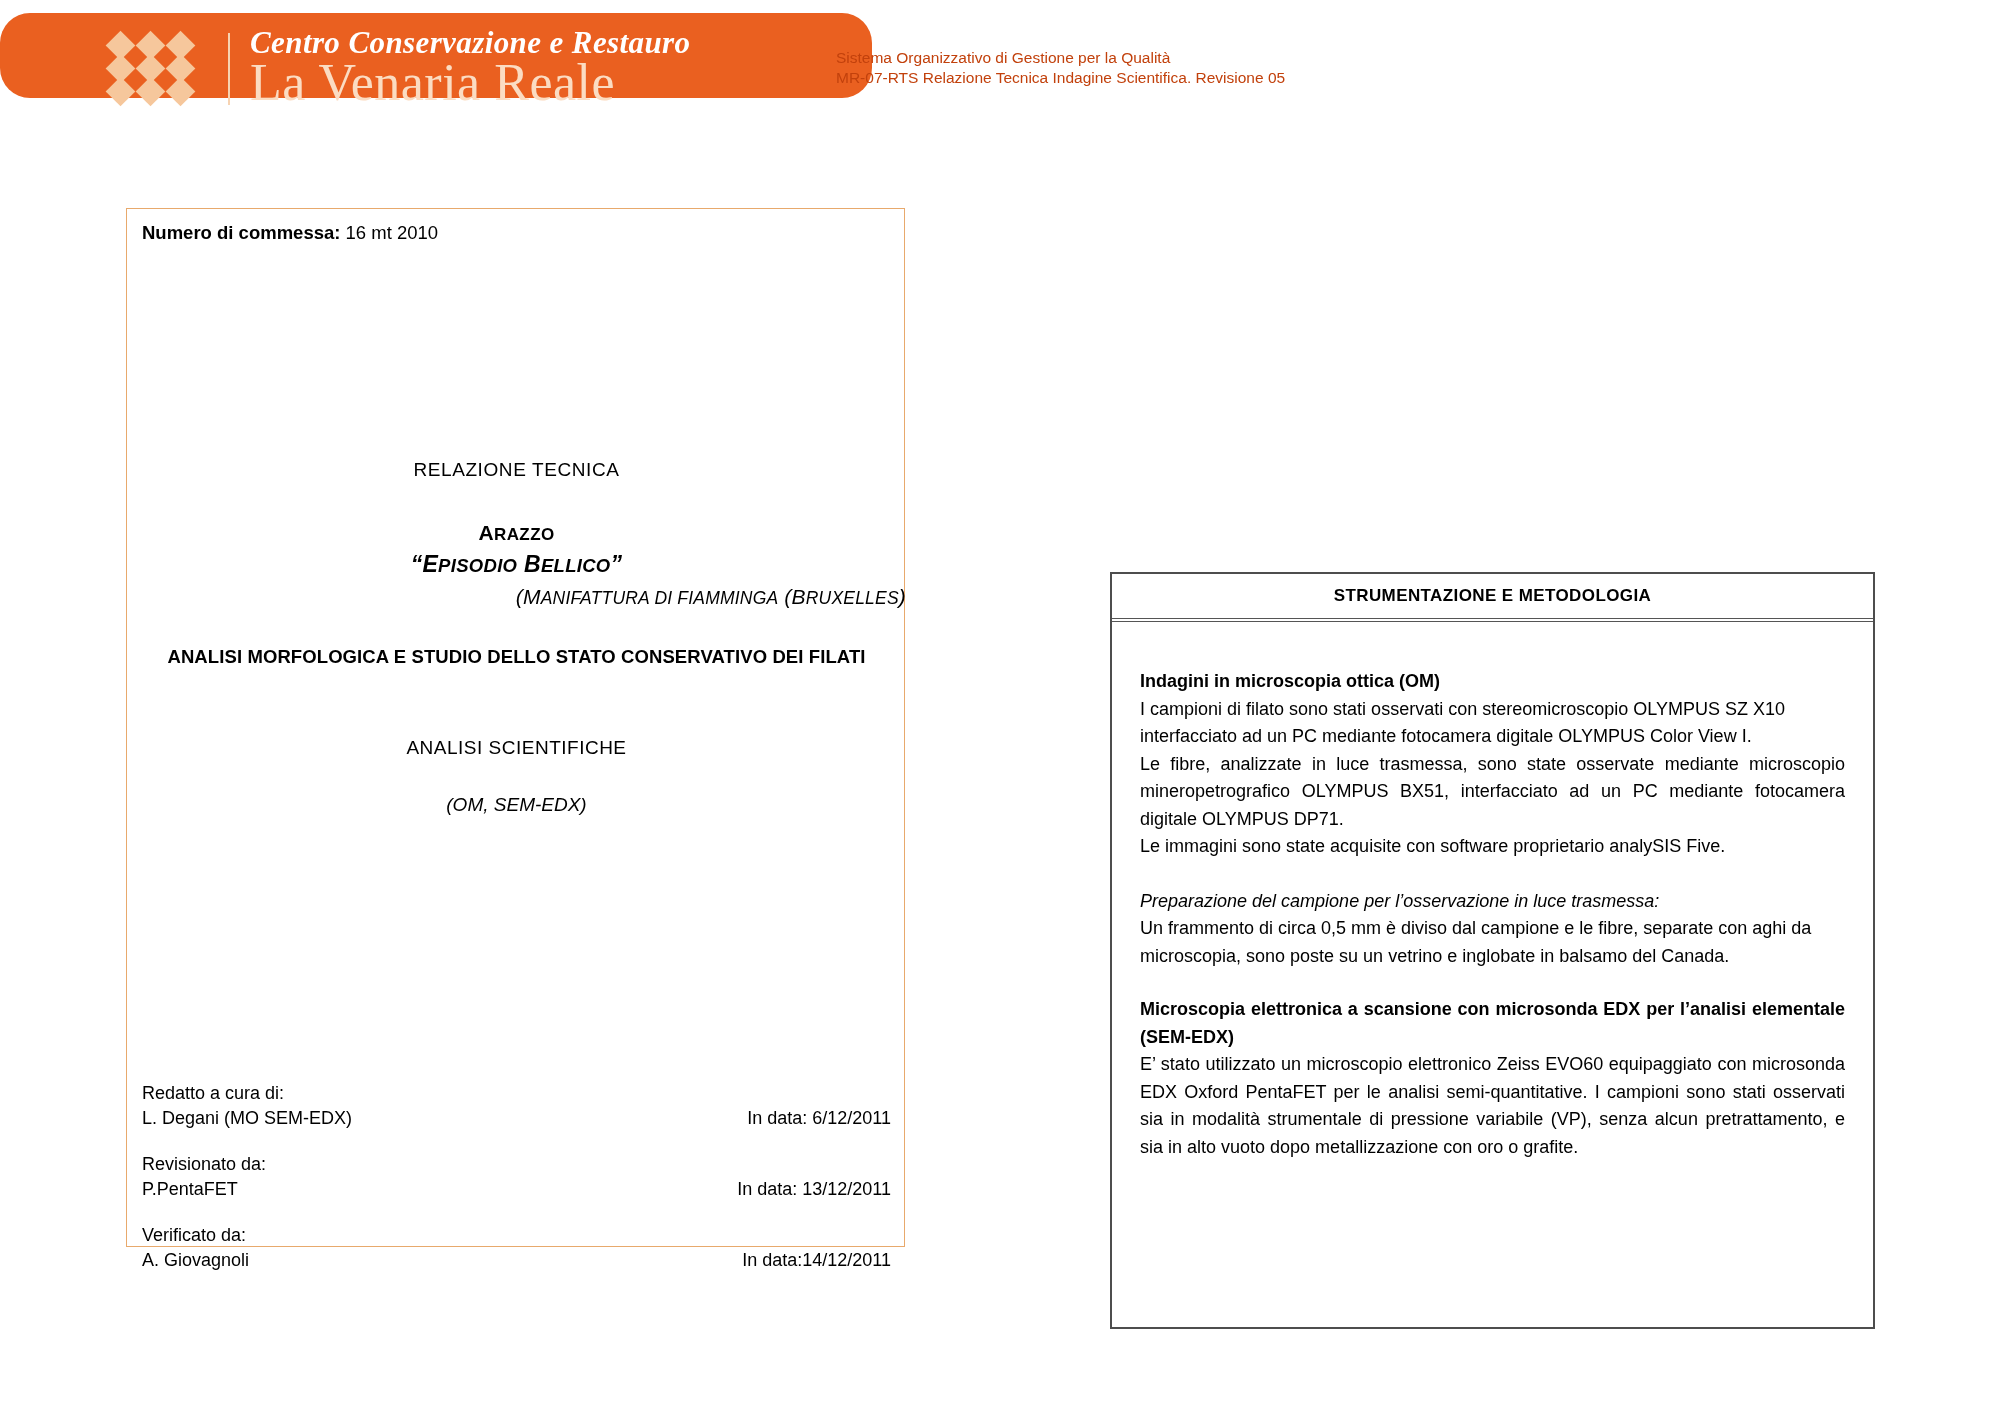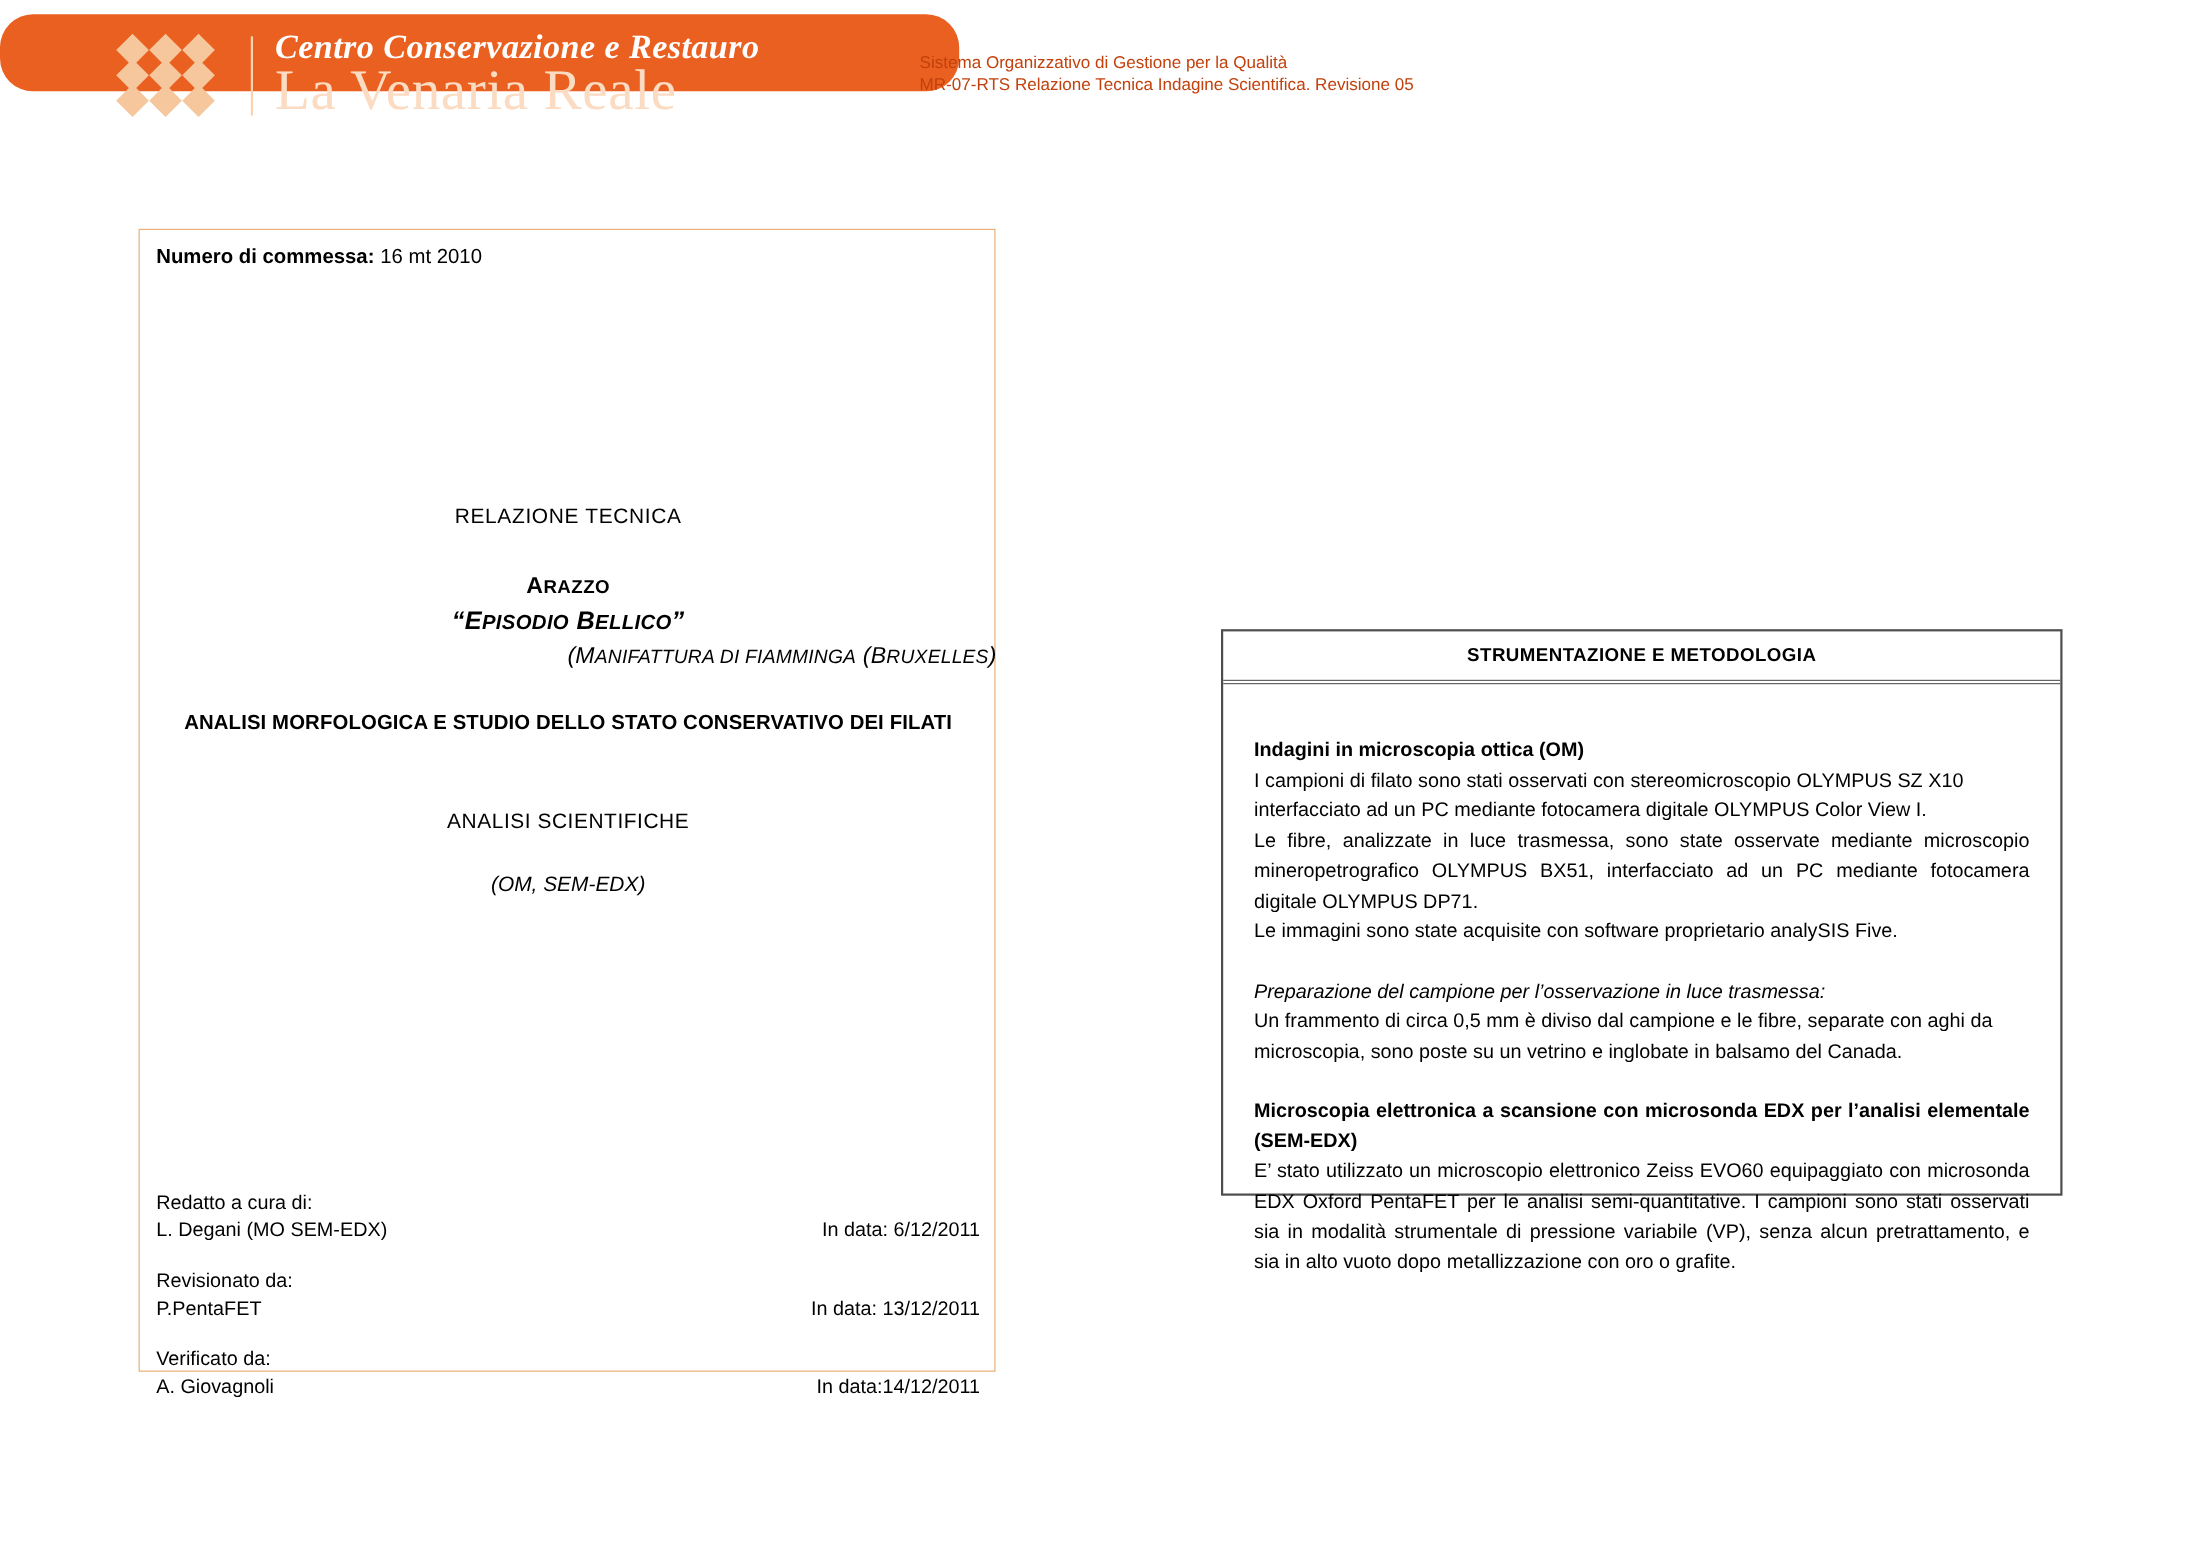--- a/index.html
+++ b/index.html
@@ -23,21 +23,21 @@
     left: 0;
     top: 0;
     width: 2000px;
     height: 110px;
   }
   #logo-band {
     position: absolute;
     left: 0;
     top: 13px;
     width: 872px;
-    height: 70px;
+    height: 85px;
     background: #ea6020;
     border-radius: 30px;
   }
   #logo-diamonds {
     position: absolute;
     left: 110px;
     top: 22px;
     width: 90px;
     height: 68px;
   }
@@ -197,21 +197,21 @@
     padding-left: 130px;
     box-sizing: border-box;
   }
 
   
   #method-panel {
     position: absolute;
     left: 1110px;
     top: 572px;
     width: 765px;
-    height: 515px;
+    height: 757px;
     box-sizing: border-box;
     border: 2px solid #4d4d4d;
     background: #ffffff;
   }
   #method-title-bar {
     height: 48px;
     border-bottom: 4px double #555555;
     box-sizing: border-box;
     display: flex;
     align-items: center;

